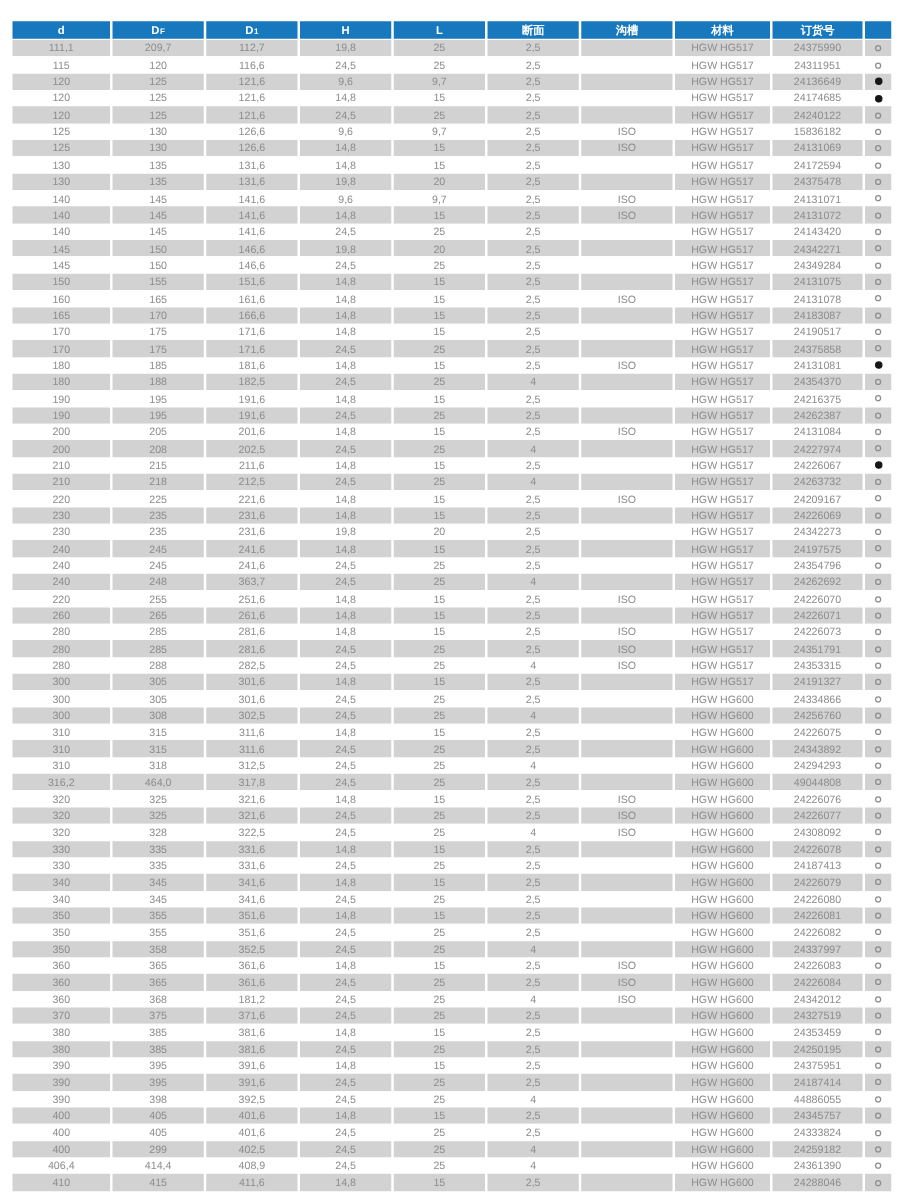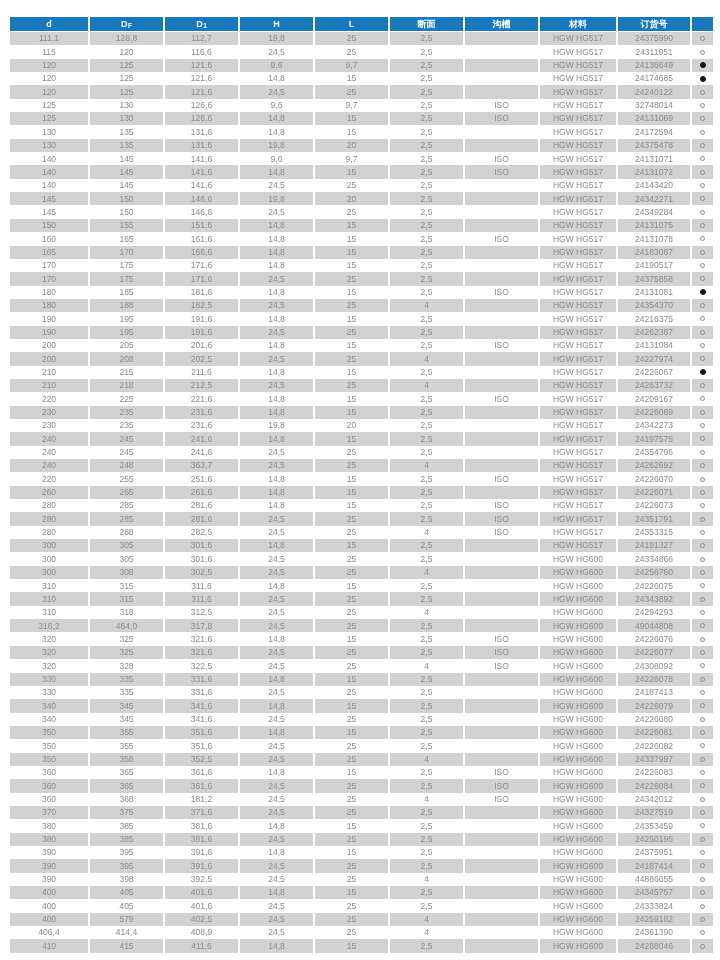--- a/index.html
+++ b/index.html
@@ -66,21 +66,21 @@
       <div class="hcell c8">
           <span>订货号</span>
         </div>
       <div class="hcell c9">
           <span></span>
         </div>
     </div>
     <div id="table-body">
         <div class="row odd">
           <div class="cell c0">111,1</div>
-          <div class="cell c1">128,8</div>
+          <div class="cell c1">209,7</div>
           <div class="cell c2">112,7</div>
           <div class="cell c3">19,8</div>
           <div class="cell c4">25</div>
           <div class="cell c5">2,5</div>
           <div class="cell c6"></div>
           <div class="cell c7">HGW HG517</div>
           <div class="cell c8">24375990</div>
           <div class="cell c9">
             <span class="dot"></span>
           </div>
@@ -143,21 +143,21 @@
         </div>
         <div class="row even">
           <div class="cell c0">125</div>
           <div class="cell c1">130</div>
           <div class="cell c2">126,6</div>
           <div class="cell c3">9,6</div>
           <div class="cell c4">9,7</div>
           <div class="cell c5">2,5</div>
           <div class="cell c6">ISO</div>
           <div class="cell c7">HGW HG517</div>
-          <div class="cell c8">32748014</div>
+          <div class="cell c8">15836182</div>
           <div class="cell c9">
             <span class="dot"></span>
           </div>
         </div>
         <div class="row odd">
           <div class="cell c0">125</div>
           <div class="cell c1">130</div>
           <div class="cell c2">126,6</div>
           <div class="cell c3">14,8</div>
           <div class="cell c4">15</div>
@@ -990,21 +990,21 @@
           <div class="cell c5">2,5</div>
           <div class="cell c6"></div>
           <div class="cell c7">HGW HG600</div>
           <div class="cell c8">24333824</div>
           <div class="cell c9">
             <span class="dot"></span>
           </div>
         </div>
         <div class="row odd">
           <div class="cell c0">400</div>
-          <div class="cell c1">579</div>
+          <div class="cell c1">299</div>
           <div class="cell c2">402,5</div>
           <div class="cell c3">24,5</div>
           <div class="cell c4">25</div>
           <div class="cell c5">4</div>
           <div class="cell c6"></div>
           <div class="cell c7">HGW HG600</div>
           <div class="cell c8">24259182</div>
           <div class="cell c9">
             <span class="dot"></span>
           </div>

